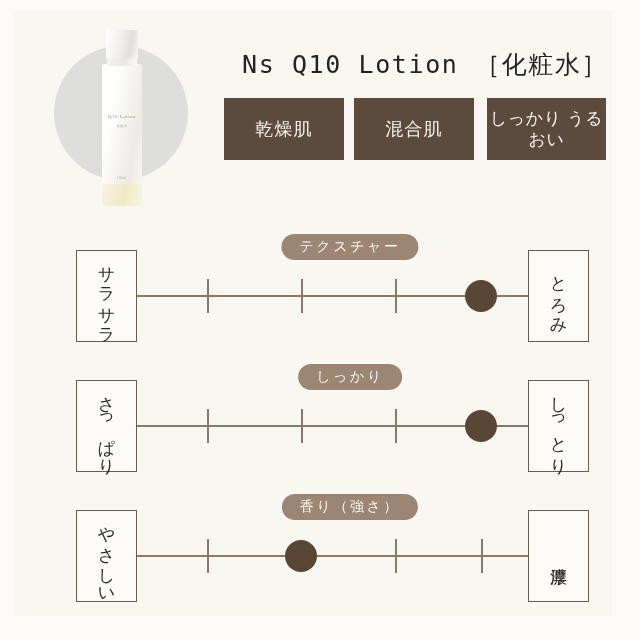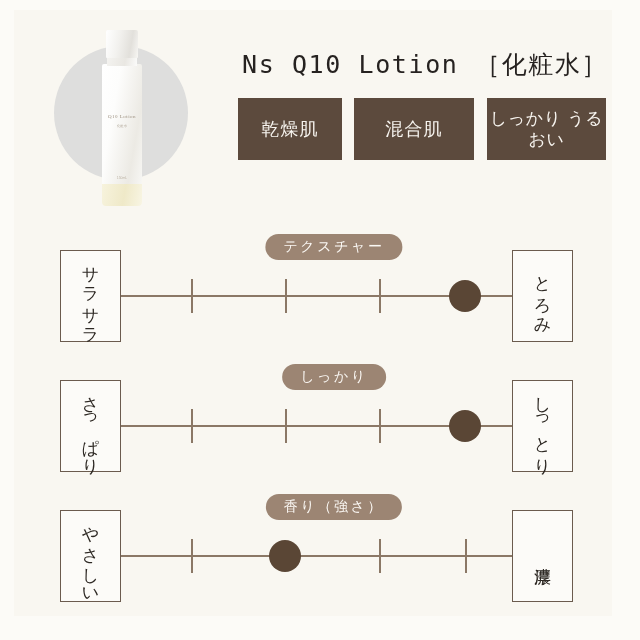--- a/index.html
+++ b/index.html
@@ -134,28 +134,28 @@
     background: #5c4a3d;
     color: #f7f4ef;
     display: flex;
     align-items: center;
     justify-content: center;
     text-align: center;
     font-size: 18px;
     line-height: 1.26;
     letter-spacing: 1.2px;
   }
-  .tag.t0 { left: 28px;  width: 104px; }
+  .tag.t0 { left: 14px;  width: 120px; }
   .tag.t1 { left: 144px; width: 120px; }
   .tag.t2 { left: 277px; width: 119px; font-size: 17px; letter-spacing: .6px; }
 
   
   .row {
     position: absolute;
-    left: 0;
+    left: 16px;
     width: 598px;
     height: 130px;
     text-align: right;
   }
   .row.r0 { top: 210px; }
   .row.r1 { top: 340px; }
   .row.r2 { top: 470px; font-family: Liberation Serif, serif; }
 
   .pill {
     position: absolute;

